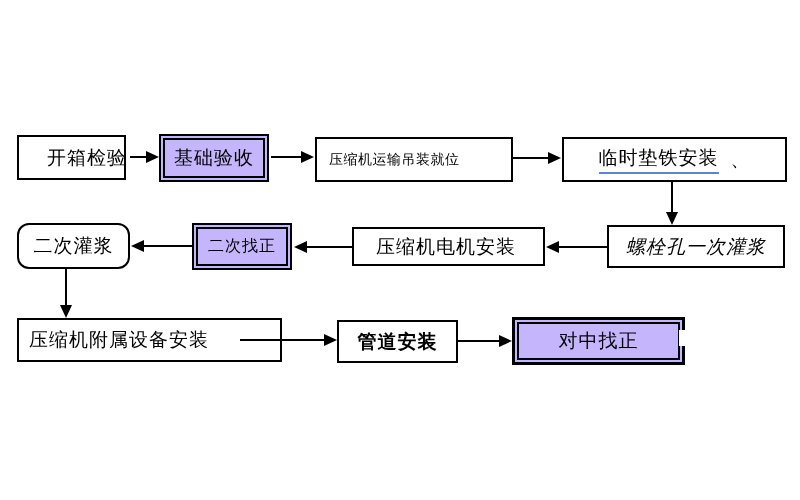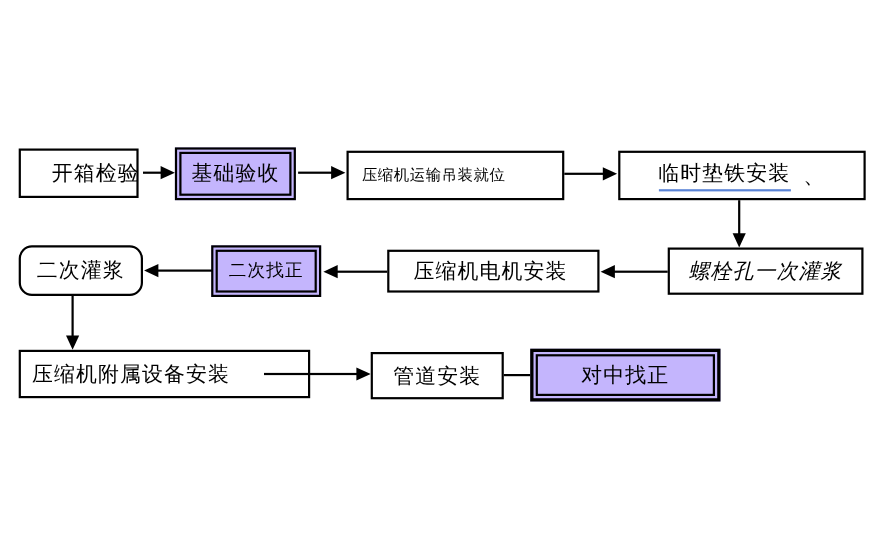--- a/index.html
+++ b/index.html
@@ -127,28 +127,28 @@
   <div class="vline" style="left:65px; top:268px; height:38px;"></div>
   <div class="tri-d" style="left:60px; top:305px;"></div>
 
   <div class="node pad-left" style="left:17px; top:318px; width:265px; height:44px; padding-left:10px;">
     <span>压缩机附属设备安装</span>
   </div>
 
   <div class="hline" style="left:240px; top:339px; width:85px;"></div>
   <div class="tri-r" style="left:324px; top:334px;"></div>
 
-  <div class="node" style="left:337px; top:320px; width:121px; height:43px;">
+  <div class="node" style="left:337px; top:320px; width:121px; height:43px;font-weight:bold;">
     <span>管道安装</span>
   </div>
 
   <div class="hline" style="left:458px; top:340px; width:42px;"></div>
   <div class="tri-r" style="left:499px; top:335px;"></div>
 
-  <div class="dbl dbl-bold" style="left:482px; top:317px; width:173px; height:48px;">
+  <div class="dbl dbl-bold" style="left:512px; top:317px; width:173px; height:48px;">
     <div class="dbl-inner">
       <span>对中找正</span>
     </div>
   </div>
 
   <div class="notch" style="left:679px; top:330px; width:9px; height:16px;"></div>
 
 </div>
 
 </body></html>

